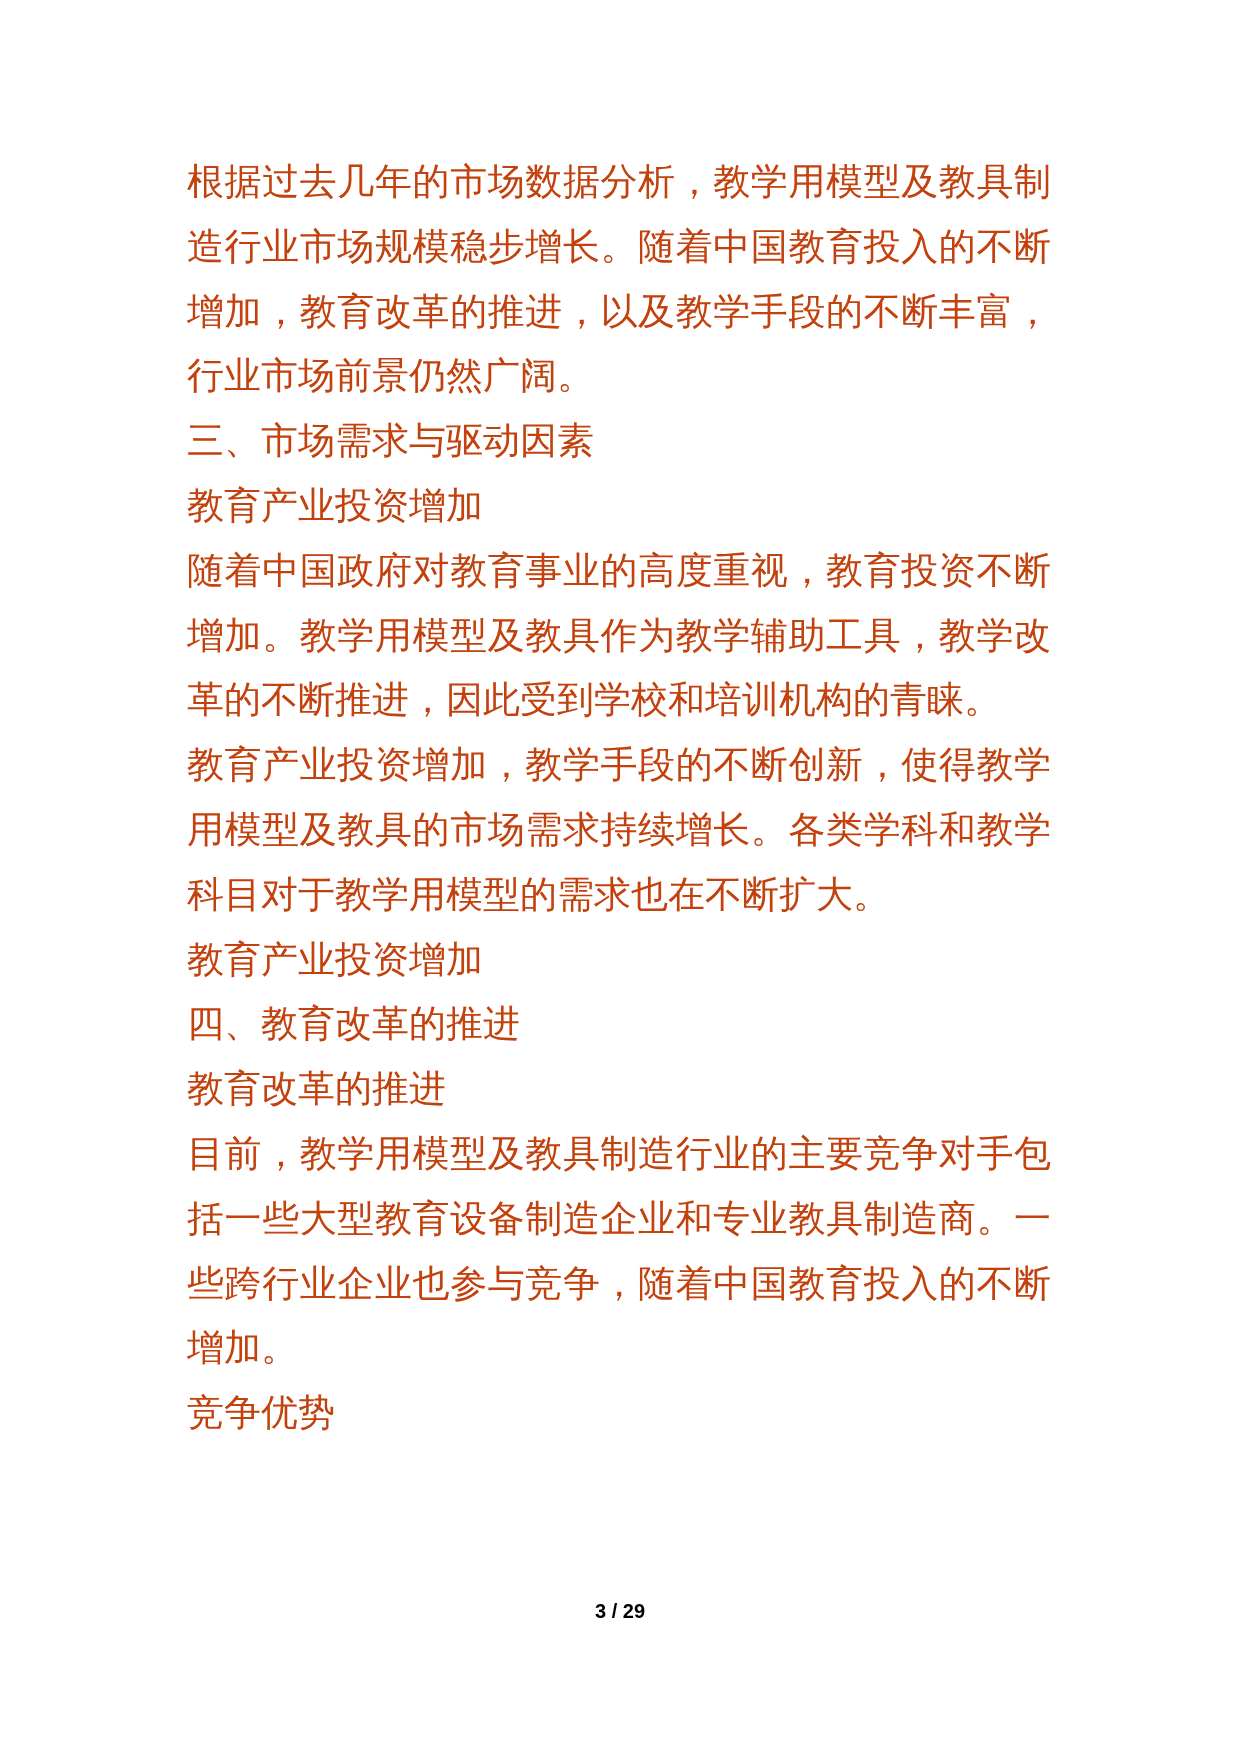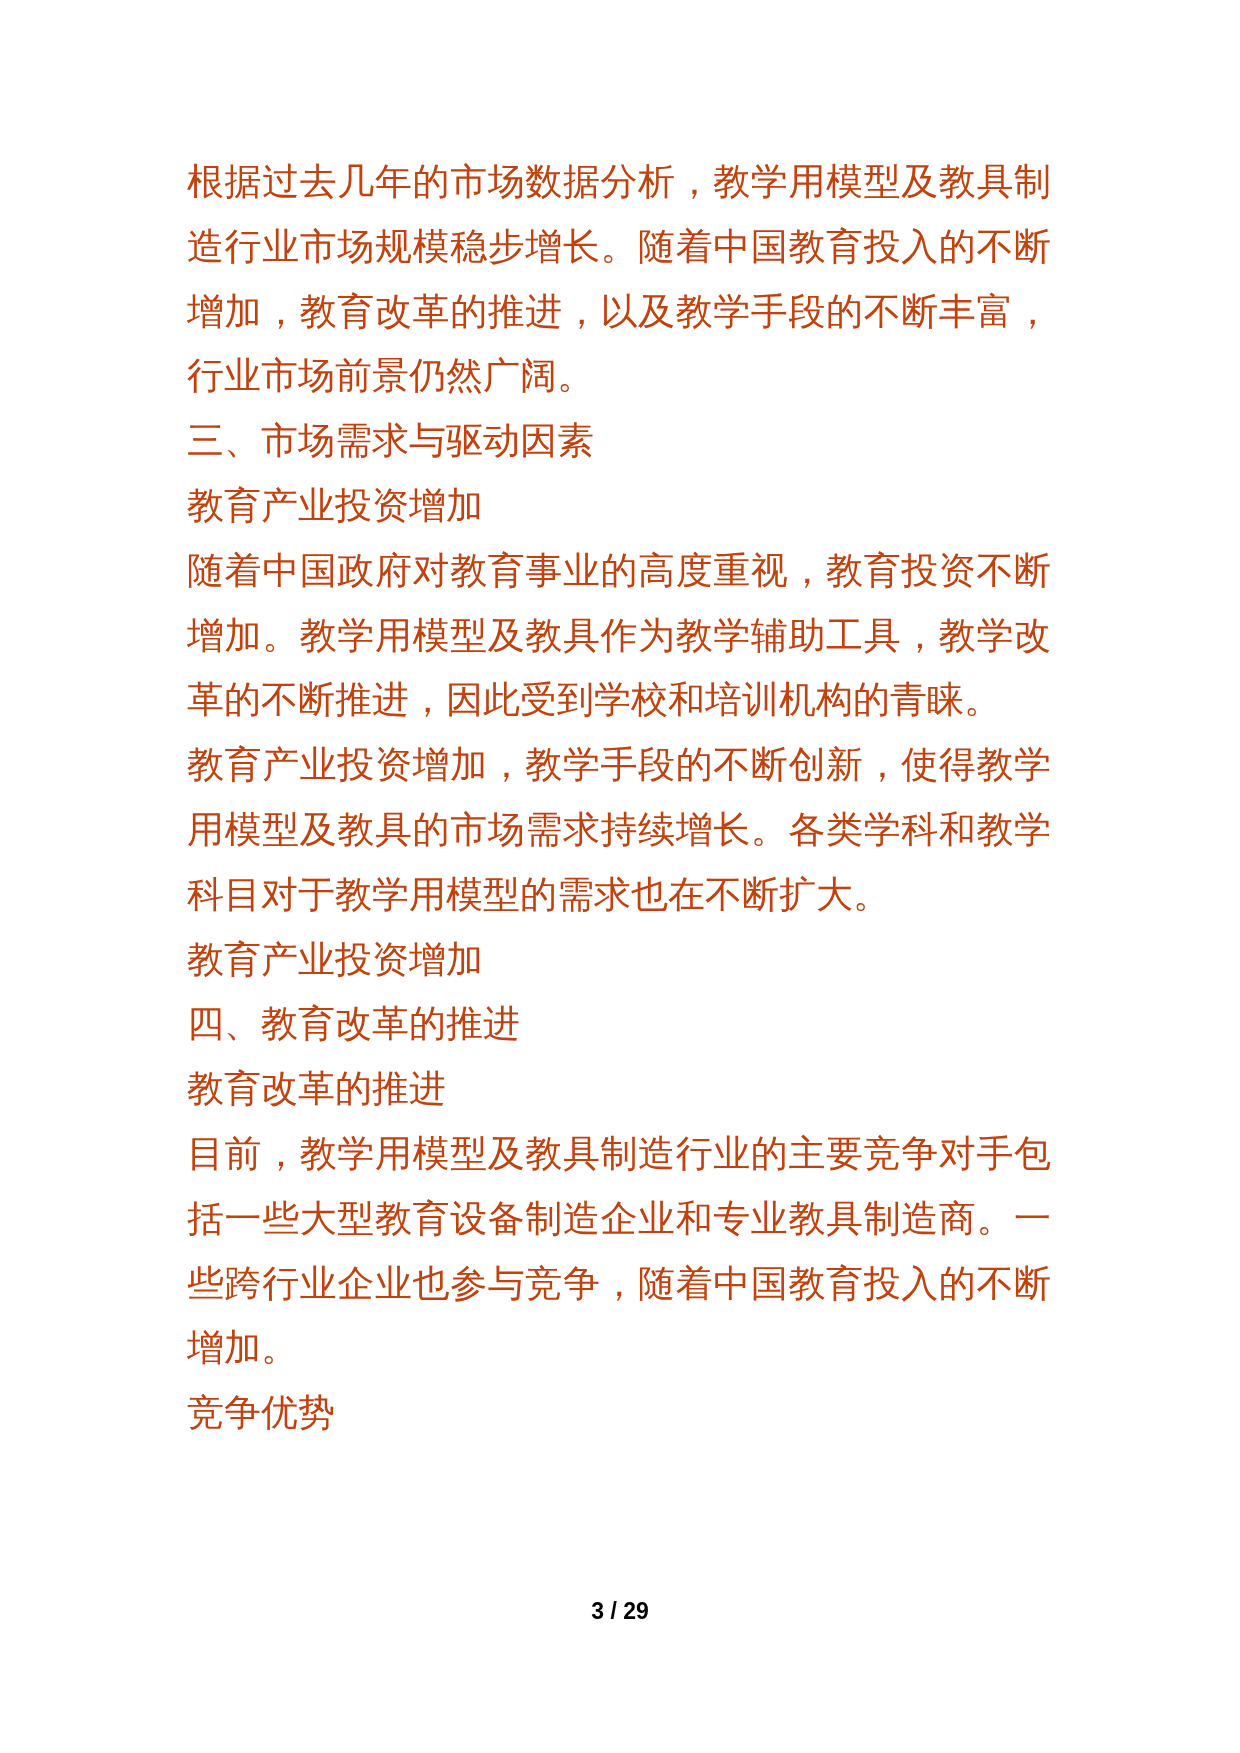--- a/index.html
+++ b/index.html
@@ -32,21 +32,21 @@
     word-break: normal;
   }
   .footer {
     position: absolute;
     top: 1596px;
     left: 0;
     width: 100%;
     text-align: center;
     font-family: "Liberation Sans", "DejaVu Sans", sans-serif;
     font-weight: 700;
-    font-size: 23px;
+    font-size: 20px;
     line-height: 30px;
     color: #000000;
   }
 </style>
 </head>
 <body>
 
 <div class="page">
   <div class="content">
     <p class="para">根据过去几年的市场数据分析，教学用模型及教具制造行业市场规模稳步增长。随着中国教育投入的不断增加，教育改革的推进，以及教学手段的不断丰富，行业市场前景仍然广阔。</p>

